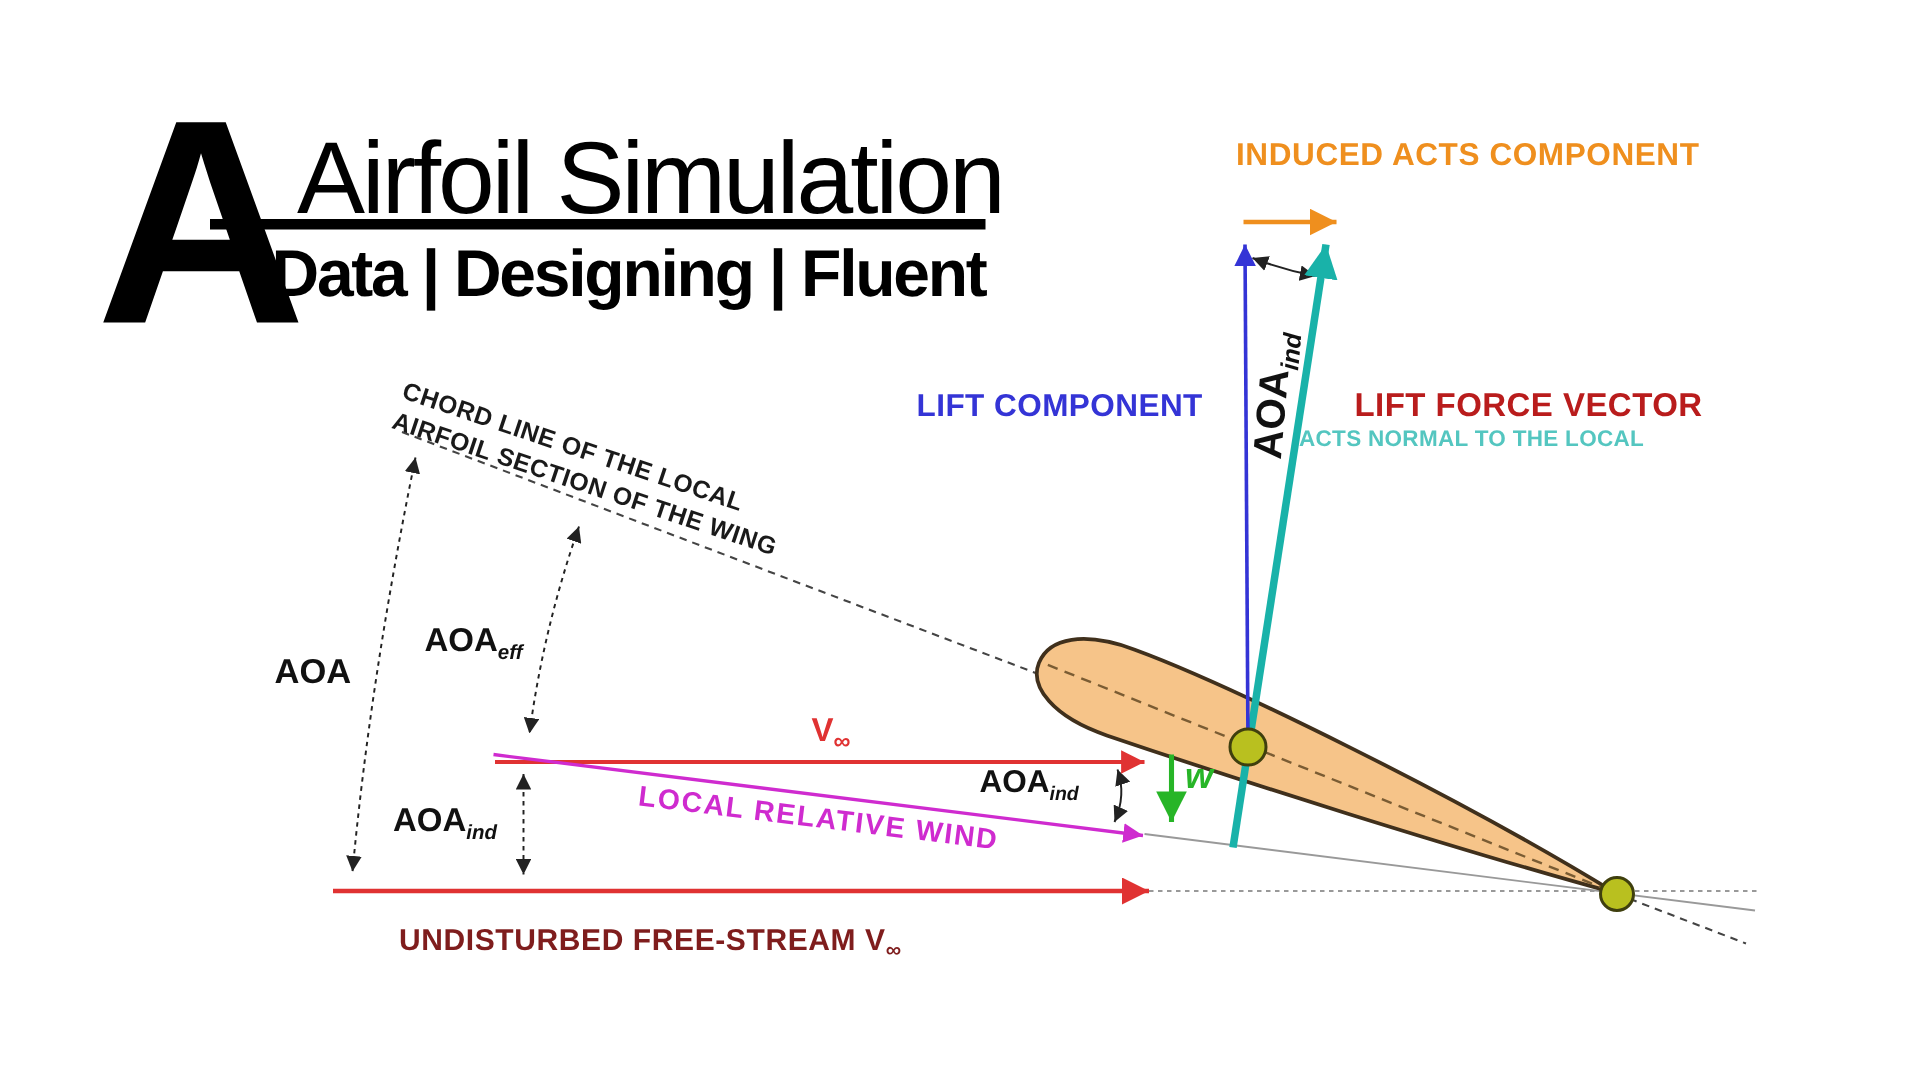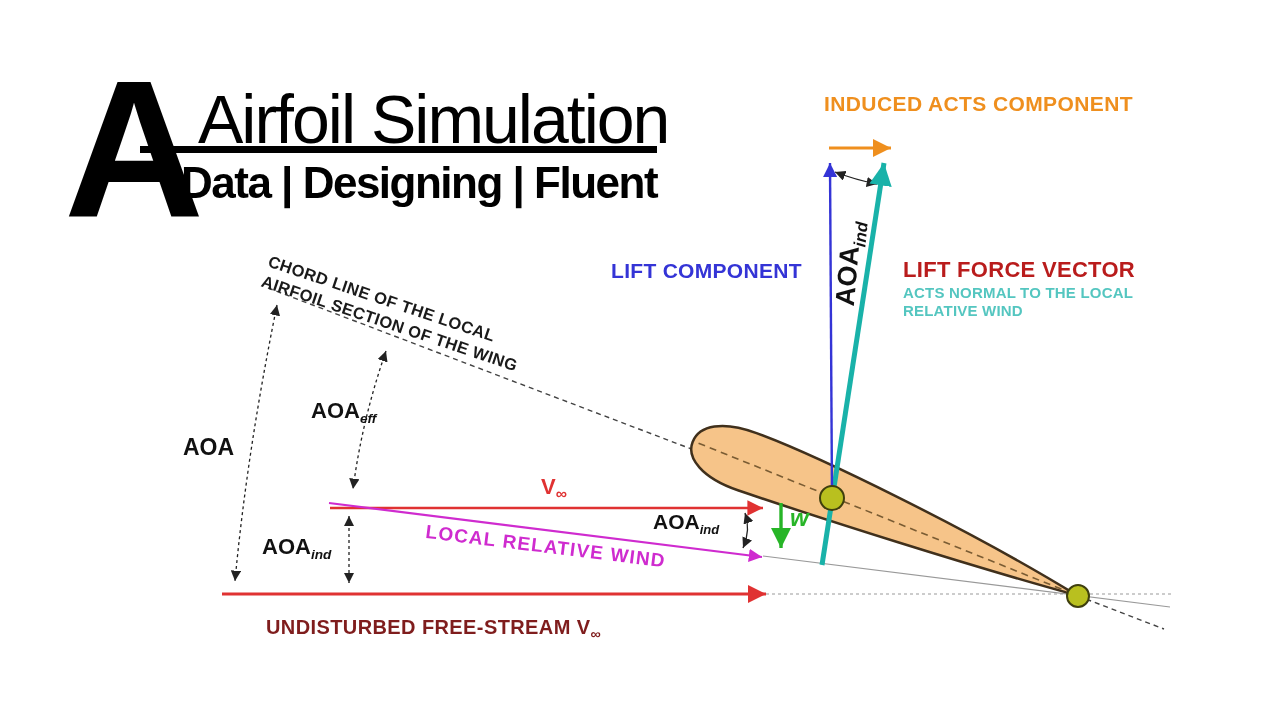--- a/index.html
+++ b/index.html
@@ -13,25 +13,25 @@
   .subtitle{left:181px;top:158px;font-size:44px;font-weight:bold;color:#000;letter-spacing:-1.5px;white-space:nowrap;}
   
   svg.diagram{position:absolute;left:0;top:0;}
   
   .lbl{position:absolute;font-weight:bold;white-space:nowrap;}
   .lbl sub{font-size:0.62em;font-style:italic;line-height:0;}
   .lbl sub.inf{font-style:normal;font-size:0.72em;}
   .induced{left:824px;top:92px;font-size:21px;color:#ef8f1e;letter-spacing:.4px;}
   .liftcomp{left:611px;top:259px;font-size:21px;color:#3434d6;letter-spacing:.3px;text-align:right;}
   .liftforce{left:903px;top:257px;font-size:22px;color:#b91c1c;letter-spacing:.3px;}
-  .liftnote{left:903px;top:284px;font-size:15px;color:#54c6c0;line-height:1.22;letter-spacing:.2px;}
+  .liftnote{left:866px;top:284px;font-size:15px;color:#54c6c0;line-height:1.22;letter-spacing:.2px;}
   .chordlbl{left:272px;top:251px;font-size:16.5px;color:#1a1a1a;line-height:1.3;letter-spacing:.4px;
             transform:rotate(18.5deg);transform-origin:0 0;}
   .aoa-main{left:183px;top:434px;font-size:23px;color:#111;}
-  .aoa-eff{left:283px;top:398px;font-size:22px;color:#111;margin-left:28px;}
+  .aoa-eff{left:283px;top:414px;font-size:22px;color:#111;}
   .aoa-ind-left{left:262px;top:534px;font-size:22px;color:#111;}
   .aoa-ind-mid{left:653px;top:510px;font-size:21px;color:#111;}
   .aoa-ind-top{left:774px;top:248px;width:150px;text-align:center;font-size:27px;color:#111;
                transform:rotate(-85deg);transform-origin:50% 50%;}
   .vinf{left:541px;top:474px;font-size:22px;color:#e03232;}
   .wlbl{left:790px;top:504px;font-size:24px;color:#27b527;font-style:italic;}
   .lrw{left:427px;top:521px;font-size:19px;color:#cf2bcf;letter-spacing:1.2px;
        transform:rotate(7deg);transform-origin:0 0;}
   .undist{left:266px;top:616px;font-size:20px;color:#7f1d1d;letter-spacing:.4px;}
 </style>
@@ -99,21 +99,20 @@
 
     <circle cx="832" cy="498" r="12" fill="#b9c01f" stroke="#3f3f0e" stroke-width="2"></circle>
     <circle cx="1078" cy="596" r="11" fill="#b9c01f" stroke="#3f3f0e" stroke-width="2"></circle>
   </svg>
 
   <div class="lbl induced">INDUCED ACTS COMPONENT</div>
   <div class="lbl liftcomp">LIFT COMPONENT</div>
   <div class="lbl liftforce">LIFT FORCE VECTOR</div>
   <div class="lbl liftnote">
     <div>ACTS NORMAL TO THE LOCAL</div>
-    <div>RELATIVE WIND</div>
   </div>
   <div class="lbl chordlbl">
     <div>CHORD LINE OF THE LOCAL</div>
     <div>AIRFOIL SECTION OF THE WING</div>
   </div>
   <div class="lbl aoa-main">AOA</div>
   <div class="lbl aoa-eff"><span>AOA</span><sub>eff</sub></div>
   <div class="lbl aoa-ind-left"><span>AOA</span><sub>ind</sub></div>
   <div class="lbl aoa-ind-mid"><span>AOA</span><sub>ind</sub></div>
   <div class="lbl aoa-ind-top"><span>AOA</span><sub>ind</sub></div>

